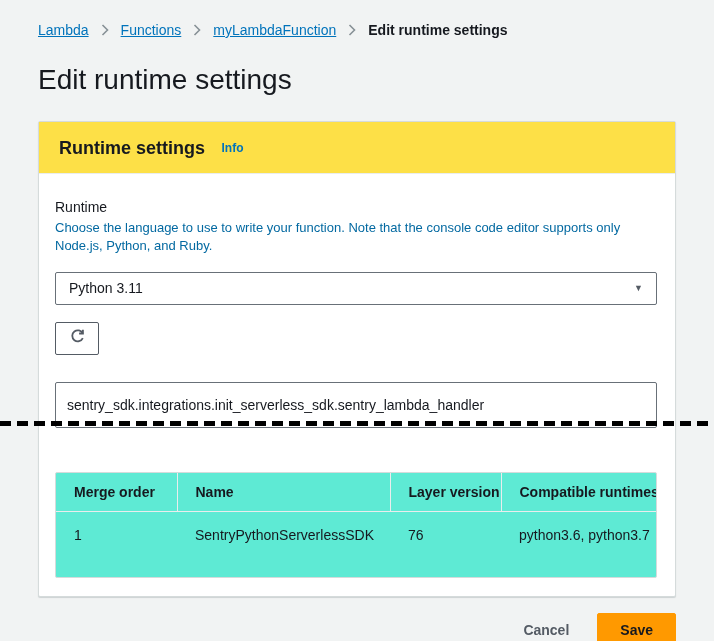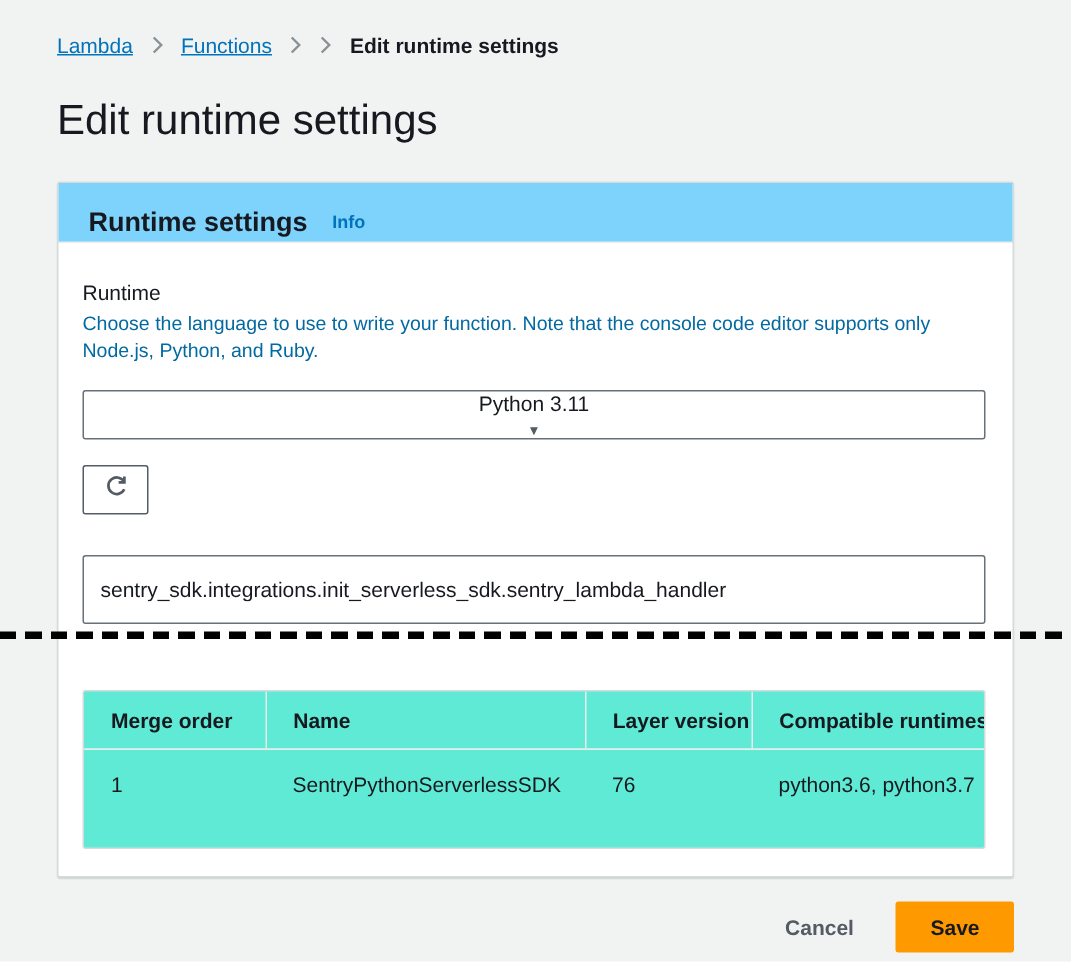--- a/index.html
+++ b/index.html
@@ -25,23 +25,23 @@
 
   
   .card {
     margin-top: 25px;
     background: #ffffff;
     border: 1px solid #d5dbdb;
     border-radius: 2px;
     box-shadow: 0 1px 1px 0 rgba(0,28,36,.15);
   }
   .card-header {
-    background: #7dd3fc;
+    background: #fde047;
     border-bottom: 1px solid #eaeded;
-    padding: 16px 20px 2px 20px;
+    padding: 16px 20px 14px 20px;
   }
   .card-title { display: inline; margin: 0; font-size: 18px; font-weight: 700; color: #16191f; }
   .info-link {
     color: #0073bb; font-size: 12px; font-weight: 700;
     margin-left: 12px; text-decoration: none; cursor: pointer;
     vertical-align: 2px;
   }
   .card-body { padding: 24px 18px 18px 16px; }
 
   .field-label { font-size: 14px; color: #16191f; line-height: 1.4; }
@@ -51,21 +51,20 @@
   .select-box {
     margin-top: 16px;
     height: 33px;
     background: #fff;
     border: 1px solid #687078;
     border-radius: 2px;
     display: flex; align-items: center; justify-content: space-between;
     padding: 0 13px;
     font-size: 14px;
     cursor: pointer;
-    flex-direction: column;
   }
   .select-caret { font-size: 9px; color: #545b64; }
 
   
   .refresh-btn {
     margin-top: 17px;
     width: 44px; height: 33px;
     background: #fff;
     border: 1px solid #545b64;
     border-radius: 2px;
@@ -156,20 +155,21 @@
       <svg width="8" height="12" viewBox="0 0 8 12">
           <path d="M1.5 1l5 5-5 5" stroke="#879196" stroke-width="1.6" fill="none"></path>
         </svg>
     </span>
     <a class="crumb-link">Functions</a>
     <span class="crumb-sep">
       <svg width="8" height="12" viewBox="0 0 8 12">
           <path d="M1.5 1l5 5-5 5" stroke="#879196" stroke-width="1.6" fill="none"></path>
         </svg>
     </span>
+    <a class="crumb-link">myLambdaFunction</a>
     <span class="crumb-sep">
       <svg width="8" height="12" viewBox="0 0 8 12">
           <path d="M1.5 1l5 5-5 5" stroke="#879196" stroke-width="1.6" fill="none"></path>
         </svg>
     </span>
     <span class="crumb-current">Edit runtime settings</span>
   </nav>
 
   <h1 class="page-title">Edit runtime settings</h1>
 

